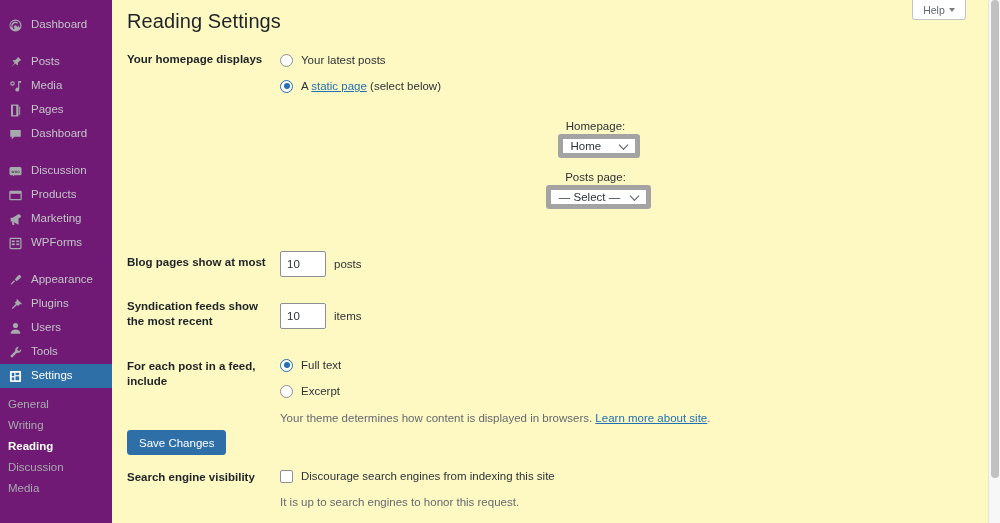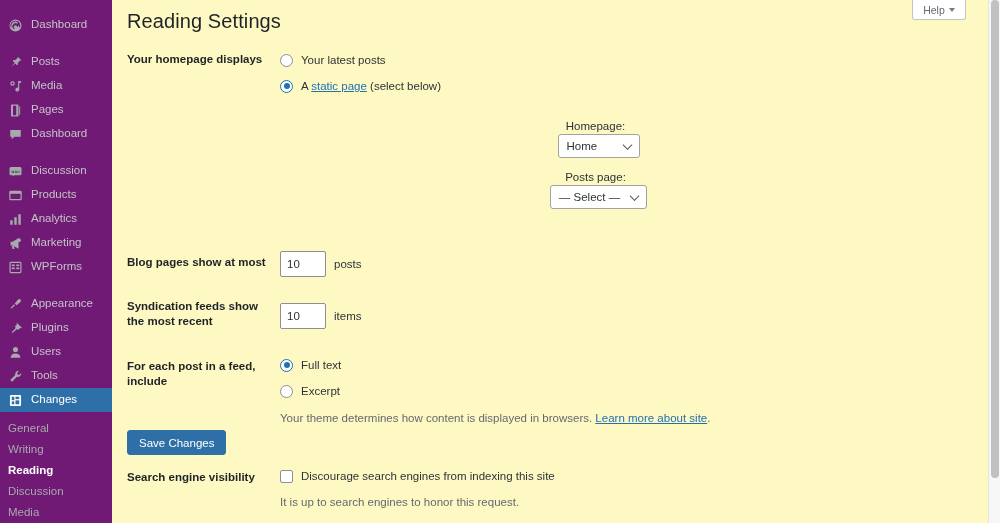--- a/index.html
+++ b/index.html
@@ -185,21 +185,21 @@
   .sel-row:last-child { margin-bottom: 16px; }
   .sel-label {
     font-size: 11.5px;
     color: #2c3338;
     margin-right: 6px;
   }
   .wp-select {
     position: relative;
     min-width: 82px;
     height: 24px;
-    border: 1px solid #a3a3a3;
+    border: 5px solid #a3a3a3;
     border-radius: 3px;
     background: #fff;
     display: flex;
     align-items: center;
     padding: 0 26px 0 8px;
     font-size: 11.5px;
     color: #2c3338;
     box-shadow: 0 0 0 transparent;
   }
   .wp-select .chev {
@@ -337,30 +337,20 @@
     <div class="menu-item">
       <span class="micon">
         <svg width="15" height="15" viewBox="0 0 20 20">
             <rect x="2.5" y="4.5" width="15" height="11" rx="1" fill="none" stroke="#a7aaad" stroke-width="1.6"></rect>
             <rect x="2.5" y="4.5" width="15" height="3.2" fill="#a7aaad"></rect>
           </svg>
       </span>
       <span class="mlabel">Products</span>
     </div>
 
-    <div class="menu-item">
-      <span class="micon">
-        <svg width="15" height="15" viewBox="0 0 20 20">
-            <rect x="3" y="11" width="3.2" height="6" fill="#a7aaad"></rect>
-            <rect x="8.4" y="7" width="3.2" height="10" fill="#a7aaad"></rect>
-            <rect x="13.8" y="3" width="3.2" height="14" fill="#a7aaad"></rect>
-          </svg>
-      </span>
-      <span class="mlabel">Analytics</span>
-    </div>
 
     <div class="menu-item">
       <span class="micon">
         <svg width="15" height="15" viewBox="0 0 20 20">
             <path fill="#a7aaad" d="M14 3L6 7.5H3.5v5H6L14 17V3z"></path>
             <circle cx="14.5" cy="5.5" r="2.6" fill="#a7aaad"></circle>
             <path fill="#a7aaad" d="M5 13h2.6l1 4.2H6z"></path>
           </svg>
       </span>
       <span class="mlabel">Marketing</span>
@@ -421,21 +411,21 @@
     <div class="menu-item active">
       <span class="micon">
         <svg width="15" height="15" viewBox="0 0 20 20">
             <rect x="2.6" y="2.6" width="14.8" height="14.8" rx="1.4" fill="#ffffff"></rect>
             <rect x="5" y="5" width="3.4" height="4.6" fill="#2f6fa8"></rect>
             <rect x="5" y="11.2" width="3.4" height="3.8" fill="#2f6fa8"></rect>
             <rect x="10" y="5" width="5" height="3.2" fill="#2f6fa8"></rect>
             <rect x="10" y="9.8" width="5" height="5.2" fill="#2f6fa8"></rect>
           </svg>
       </span>
-      <span class="mlabel">Changes</span>
+      <span class="mlabel">Settings</span>
       <span class="arrow"></span>
     </div>
 
     <div class="submenu">
       <a class="subitem">General</a>
       <a class="subitem">Writing</a>
       <a class="subitem current">Reading</a>
       <a class="subitem">Discussion</a>
       <a class="subitem">Media</a>
 

